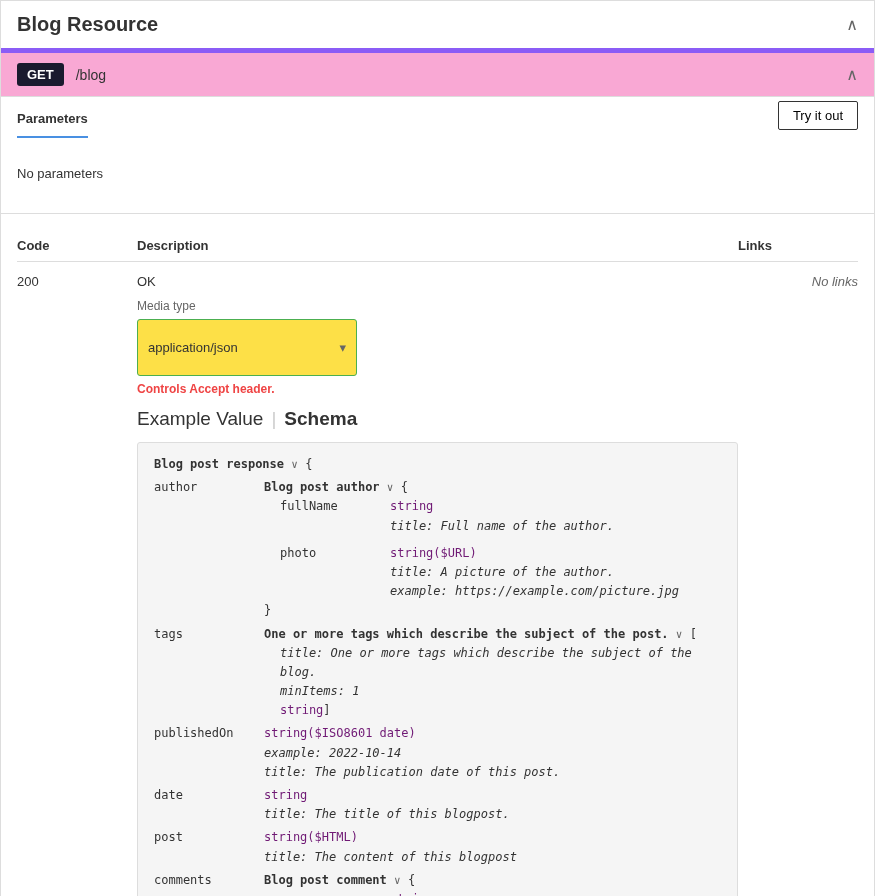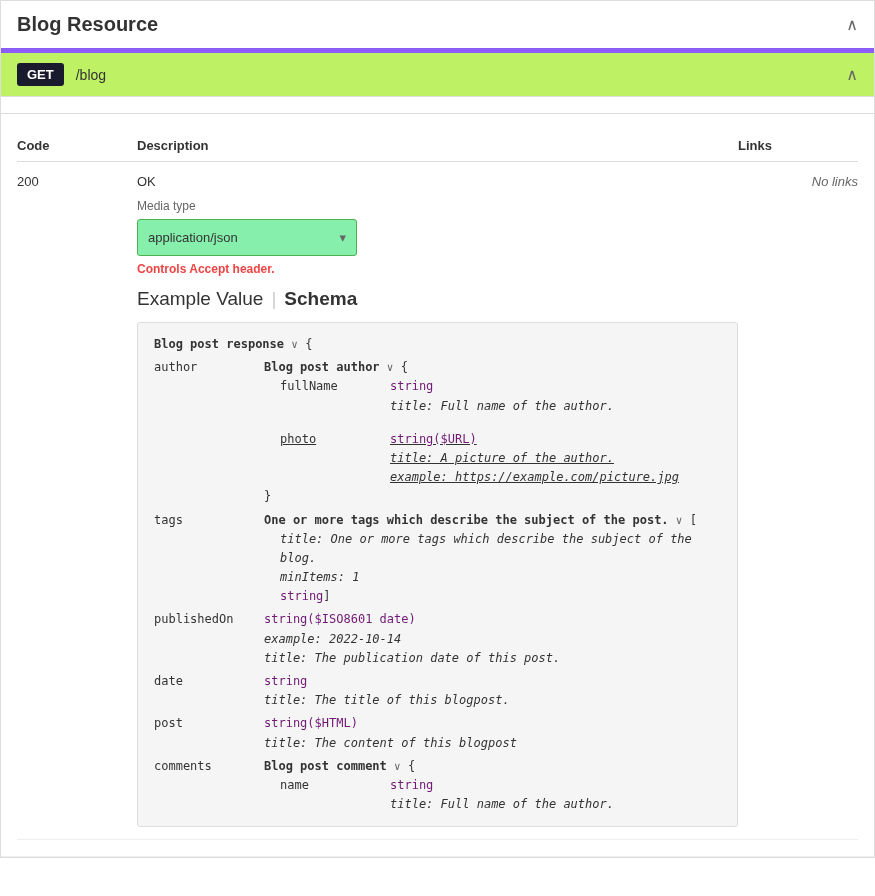--- a/index.html
+++ b/index.html
@@ -34,21 +34,21 @@
       color: #666;
       cursor: pointer;
     }
 
     
     .endpoint-row {
       display: flex;
       justify-content: space-between;
       align-items: center;
       padding: 10px 16px;
-      background: #bef264;
+      background: #f9a8d4;
       border-bottom: 1px solid #ddd;
     }
     .endpoint-left {
       display: flex;
       align-items: center;
       gap: 12px;
     }
     .method-badge {
       background: #1a1a2e;
       color: #fff;
@@ -157,23 +157,23 @@
     .media-type-label {
       font-size: 12px;
       color: #666;
       margin-bottom: 6px;
     }
     .media-type-select {
       display: flex;
       align-items: center;
       border: 1px solid #4caf50;
       border-radius: 3px;
-      background: #86efac;
+      background: #fde047;
       width: 220px;
-      padding: 10px 10px;
+      padding: 20px 10px;
       font-size: 13px;
       cursor: pointer;
       justify-content: space-between;
       margin-bottom: 6px;
     }
     .media-type-select .chevron {
       color: #666;
     }
     .controls-text {
       font-size: 12px;
@@ -250,20 +250,27 @@
 
   <div class="endpoint-row">
     <div class="endpoint-left">
       <span class="method-badge">GET</span>
       <span class="endpoint-path">/blog</span>
     </div>
     <span class="endpoint-collapse">∧</span>
   </div>
 
   <div class="params-section">
+    <div class="params-header">
+      <div class="params-tabs">
+        <div class="params-tab">Parameters</div>
+      </div>
+      <button class="try-it-out-btn">Try it out</button>
+    </div>
+    <div class="no-params">No parameters</div>
   </div>
 
   <div class="responses-section">
 
     <table class="responses-table">
       <thead>
         <tr>
           <th class="col-code">Code</th>
           <th class="col-desc">Description</th>
           <th class="col-links">Links</th>
@@ -307,21 +314,21 @@
                         <span class="bold">Blog post author </span><span class="expand-icon">∨</span><span> {</span>
                       </div>
                       <div style="padding-left:16px;">
                         <div class="row-flex">
                           <span class="fname">fullName</span>
                           <div>
                             <div><span class="blue">string</span></div>
                             <div class="italic">title: Full name of the author.</div>
                           </div>
                         </div>
-                        <div class="row-flex" style="margin-top:14px;text-decoration:underline;">
+                        <div class="row-flex" style="margin-top:8px;">
                           <span class="fname">photo</span>
                           <div>
                             <div><span class="blue">string($URL)</span></div>
                             <div class="italic">title: A picture of the author.</div>
                             <div class="italic">example: https://example.com/picture.jpg</div>
                           </div>
                         </div>
                       </div>
                       <div>}</div>
                     </div>

